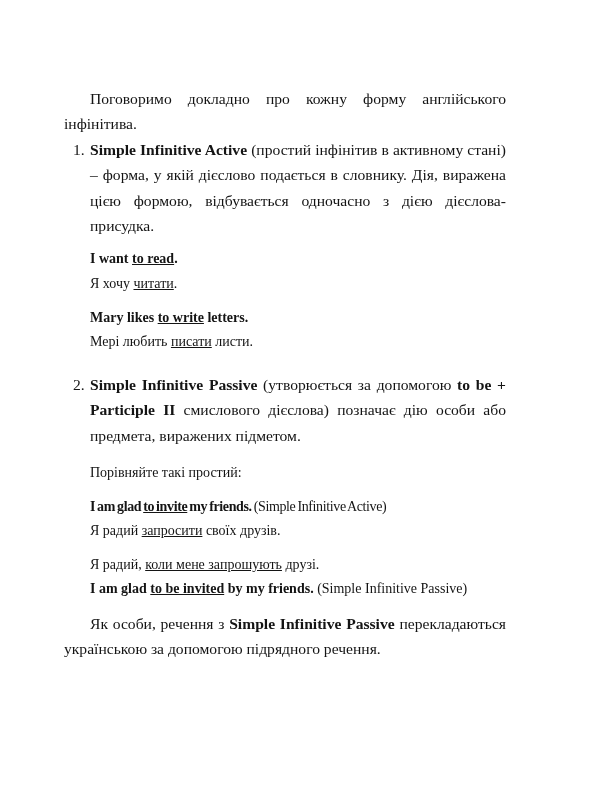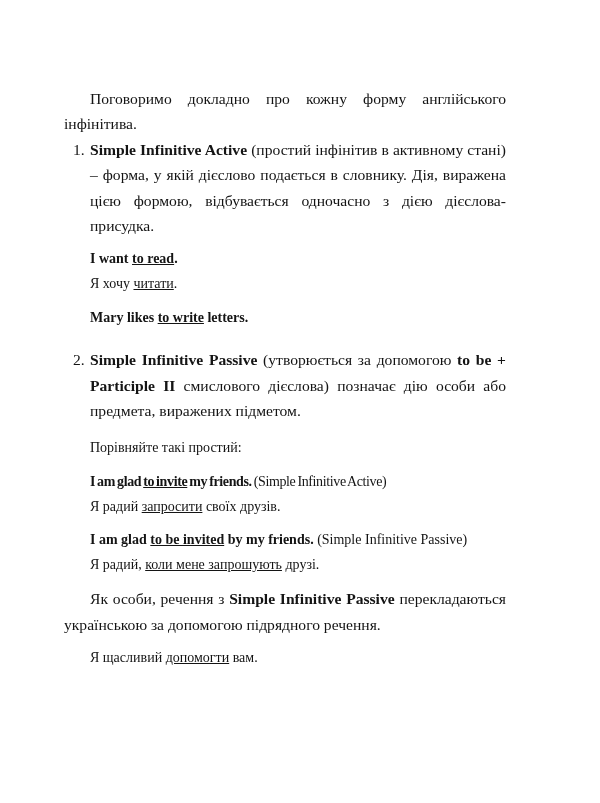--- a/index.html
+++ b/index.html
@@ -119,48 +119,48 @@
     </div>
 
     <div class="gap-sm"></div>
 
     <p class="example example-en"><span>I want </span><u class="uline">to read</u><span>.</span></p>
     <p class="example example-uk"><span>Я хочу </span><u class="uline">читати</u><span>.</span></p>
 
     <div class="gap-sm"></div>
 
     <p class="example example-en"><span>Mary likes </span><u class="uline">to write</u><span> letters.</span></p>
+    <p class="example example-uk"><span>Мері любить </span><u class="uline">писати</u><span> листи.</span></p>
 
     <div class="gap-lg"></div>
 
     <div class="list-item">
       <span class="list-num">2.</span><b>Simple Infinitive Passive</b><span> (утворюється за допомогою </span><b>to be + Participle II</b><span> смислового дієслова) позначає дію особи або предмета, виражених підметом.</span>
     </div>
 
     <div class="gap-md"></div>
 
     <p class="example">Порівняйте такі простий:</p>
 
     <div class="gap-sm"></div>
 
     <p class="example example-en tight"><span>I am glad </span><u class="uline">to invite</u><span> my friends</span><span>.</span><span class="paren"> (Simple Infinitive Active)</span></p>
     <p class="example example-uk"><span>Я радий </span><u class="uline">запросити</u><span> своїх друзів.</span></p>
 
     <div class="gap-sm"></div>
 
+    <p class="example example-uk"><span>Я радий, </span><u class="uline">коли мене запрошують</u><span> друзі.</span></p>
     <p class="example example-en justified"><span>I am glad </span><u class="uline">to be invited</u><span> by my friends</span><span>.</span><span class="paren"> (Simple Infinitive Passive)</span></p>
-    <p class="example example-uk"><span>Я радий, </span><u class="uline">коли мене запрошують</u><span> друзі.</span></p>
 
     <div class="gap-sm"></div>
 
     <p class="para indent"><span>Як особи, речення з </span><b>Simple Infinitive Passive</b><span> перекладаються українською за допомогою підрядного речення.</span></p>
 
     <div class="gap-sm"></div>
 
-    <p class="example example-uk"><span>Я щасливий </span><u class="uline">допомогти</u><span> вам.</span></p>
 
   </div>
 
   <div class="footer">
     
     
   </div>
 </div>
 
 </body></html>

